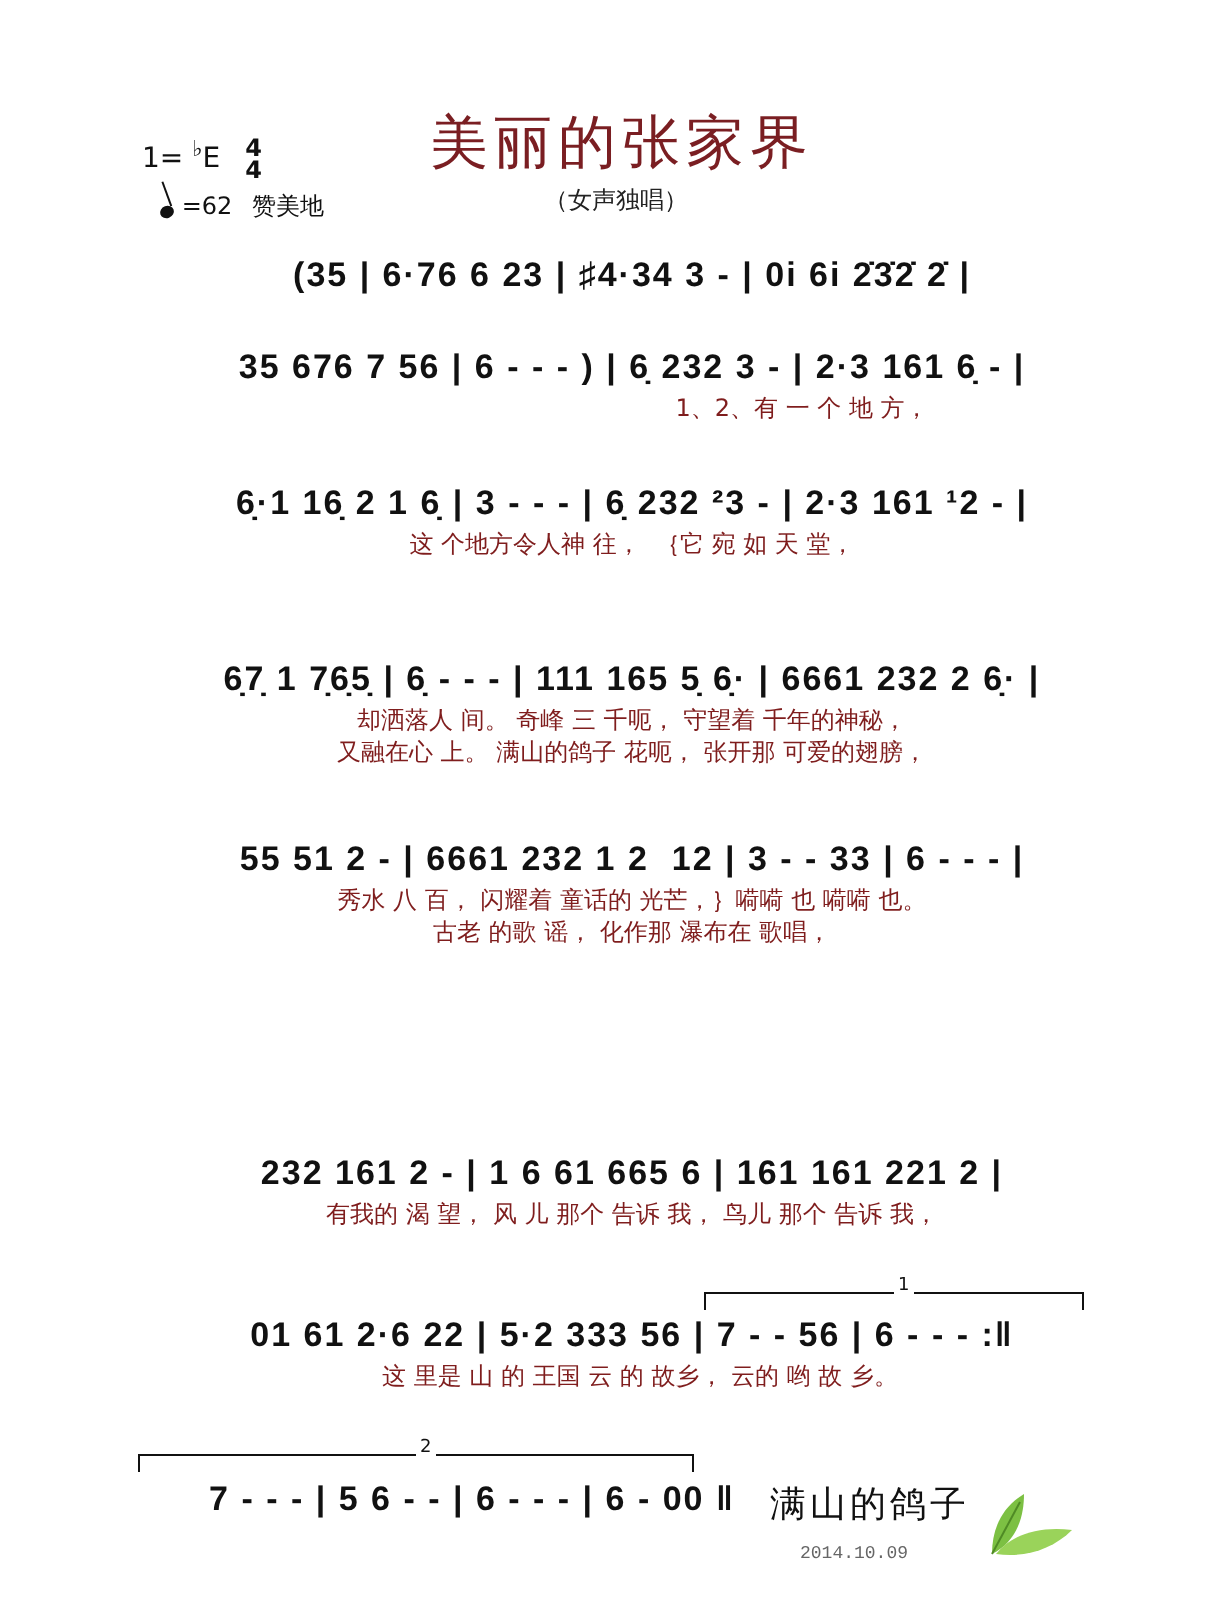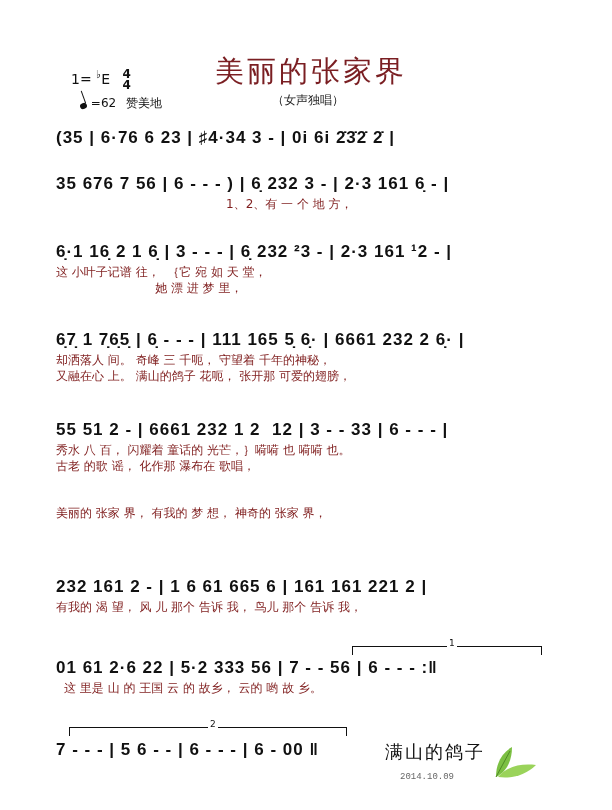--- a/index.html
+++ b/index.html
@@ -12,21 +12,21 @@
   .key { left:71px; top:68px; font-size:14px; }
   .key .flat { font-size:11px; vertical-align:super; }
   .timesig { display:inline-block; vertical-align:middle; text-align:center; font-weight:bold;
              font-size:12px; line-height:11px; margin-left:8px; }
   .tempo { left:80px; top:95px; font-size:12px; }
   .tempo .note { display:inline-block; width:7px; height:6px; background:#111; border-radius:50%;
                  transform:rotate(-20deg); position:relative; top:2px; }
   .tempo .note:after { content:""; position:absolute; right:0; top:-12px; width:1px; height:13px; background:#111; }
   .tempo .style { font-family:"DejaVu Serif",serif; margin-left:6px; }
 
-  .row { position:absolute; left:56px; width:480px; }
+  .row { position:absolute; left:76px; width:480px;text-align:center; }
   .notes { font-family:"Liberation Sans","DejaVu Sans",sans-serif; font-weight:bold;
            font-size:17px; letter-spacing:1px; white-space:pre; height:24px; line-height:24px; }
   .lyric { font-size:12px; white-space:pre; line-height:16px; color:#7f1d1d; }
   .volta { position:absolute; height:8px; border-top:1px solid #111; border-left:1px solid #111; border-right:1px solid #111; }
   .volta span { position:absolute; top:-9px; left:50%; font-size:9px; background:#fff; padding:0 2px; }
 
   .sig { left:385px; top:740px; font-family:"DejaVu Serif",serif; font-size:18px; letter-spacing:2px; }
   .date { left:400px; top:772px; font-size:9px; color:#666;font-family:Liberation Mono, monospace; }
   .leaf { left:490px; top:745px; width:48px; height:34px; }
 </style>
@@ -54,38 +54,36 @@
   <div class="notes">(35 | 6·76 6 23 | ♯4·34 3 - | 0i 6i 2̇3̇2̇ 2̇ |</div>
 </div>
 
 <div class="row" style="top:172px">
   <div class="notes">35 676 7 56 | 6 - - - ) | 6̣ 232 3 - | 2·3 161 6̣ - |</div>
   <div class="lyric" style="padding-left:170px">1、2、有 一 个 地 方，</div>
 </div>
 
 <div class="row" style="top:240px">
   <div class="notes">6̣·1 16̣ 2 1 6̣ | 3 - - - | 6̣ 232 ²3 - | 2·3 161 ¹2 - |</div>
-  <div class="lyric">这 小叶子记谱 往，  ｛它 宛 如 天 堂，</div>
-  <div class="lyric">                          她 漂 进 梦 里，</div>
+  <div class="lyric">这 个地方令人神 往，  ｛它 宛 如 天 堂，</div>
 </div>
 
 <div class="row" style="top:328px">
   <div class="notes">6̣7̣ 1 7̣6̣5̣ | 6̣ - - - | 111 165 5̣ 6̣· | 6661 232 2 6̣· |</div>
   <div class="lyric">却洒落人 间。 奇峰 三 千呃， 守望着 千年的神秘，</div>
   <div class="lyric">又融在心 上。 满山的鸽子 花呃， 张开那 可爱的翅膀，</div>
 </div>
 
 <div class="row" style="top:418px">
   <div class="notes">55 51 2 - | 6661 232 1 2  12 | 3 - - 33 | 6 - - - |</div>
   <div class="lyric">秀水 八 百， 闪耀着 童话的 光芒，｝嗬嗬 也 嗬嗬 也。</div>
   <div class="lyric">古老 的歌 谣， 化作那 瀑布在 歌唱，</div>
 </div>
 
 <div class="row" style="top:505px">
-  <div class="lyric">美丽的 张家 界， 有我的 梦 想， 神奇的 张家 界，</div>
 </div>
 
 <div class="row" style="top:575px">
   <div class="notes">232 161 2 - | 1 6 61 665 6 | 161 161 221 2 |</div>
   <div class="lyric">有我的 渴 望， 风 儿 那个 告诉 我， 鸟儿 那个 告诉 我，</div>
 </div>
 
 <div class="volta" style="left:352px; top:646px; width:188px;">
   <span>1</span>
 </div>

